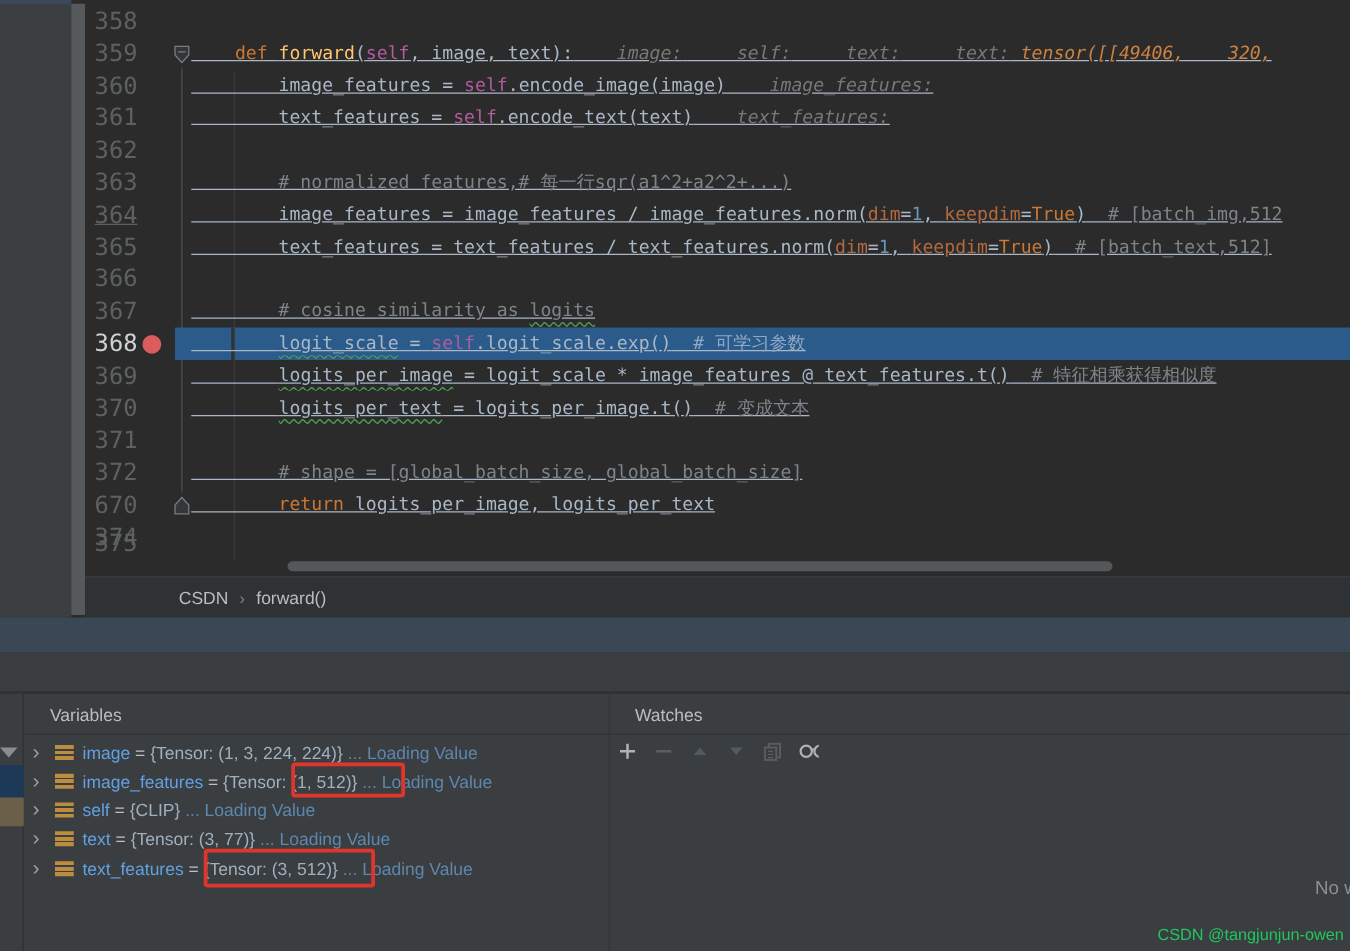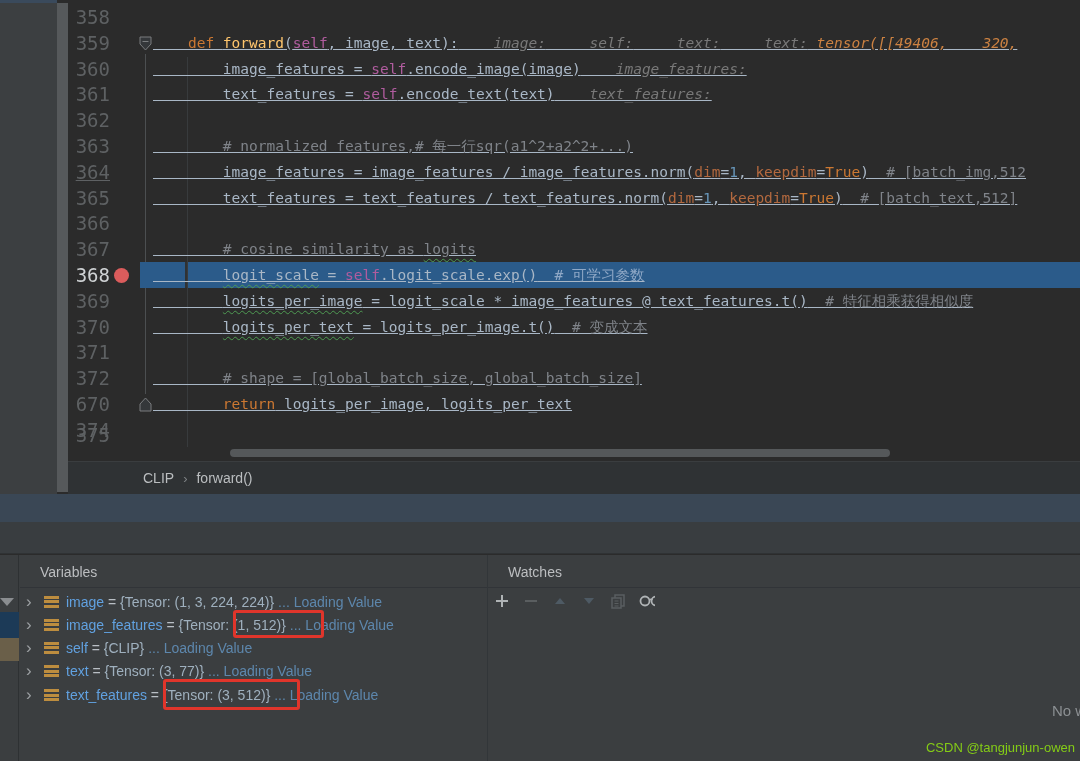--- a/index.html
+++ b/index.html
@@ -69,21 +69,21 @@
   .var-loading { color:#5D87AD; }
   
   .watch-toolbar { position:absolute; left:494px; top:38px; display:flex; align-items:center; gap:13px; }
   .wt-btn { width:16px; height:16px; display:flex; align-items:center; justify-content:center; }
   .no-watches { position:absolute; left:1052px; top:147px; font-size:15px; color:#8C9093; white-space:nowrap; }
   
   .hl-box { position:absolute; border:3px solid #E0352B; border-radius:3px; z-index:30; }
   .hl-box-1 { left:233px; top:610px; width:91px; height:28px; }
   .hl-box-2 { left:163px; top:679px; width:137px; height:31px; }
   
-  .watermark { position:absolute; right:5px; top:740px; font-size:13px; color:#84cc16; }
+  .watermark { position:absolute; right:5px; top:740px; font-size:13px; color:#22c55e; }
 </style>
 </head>
 <body>
 
 <div id="screen">
 
   <div class="editor">
     <div class="fold-range"></div>
     <div id="code-layer">
         <div class="gutter-num" style="top: 4px;">358</div>
@@ -135,21 +135,21 @@
       </div>
     <div class="indent-guide"></div>
     <div class="hscrollbar"></div>
   </div>
 
   <div class="left-panel"></div>
   <div class="left-panel-topbar"></div>
   <div class="left-scrollbar"></div>
 
   <div class="breadcrumb-bar">
-    <span>CLIP</span>
+    <span>CSDN</span>
     <span class="breadcrumb-sep">›</span>
     <span>forward()</span>
   </div>
 
   <div class="band-blue"></div>
   <div class="band-gray"></div>
 
   <div class="debug-panel">
     <div class="frames-edge">
       <div class="frames-arrow"></div>

